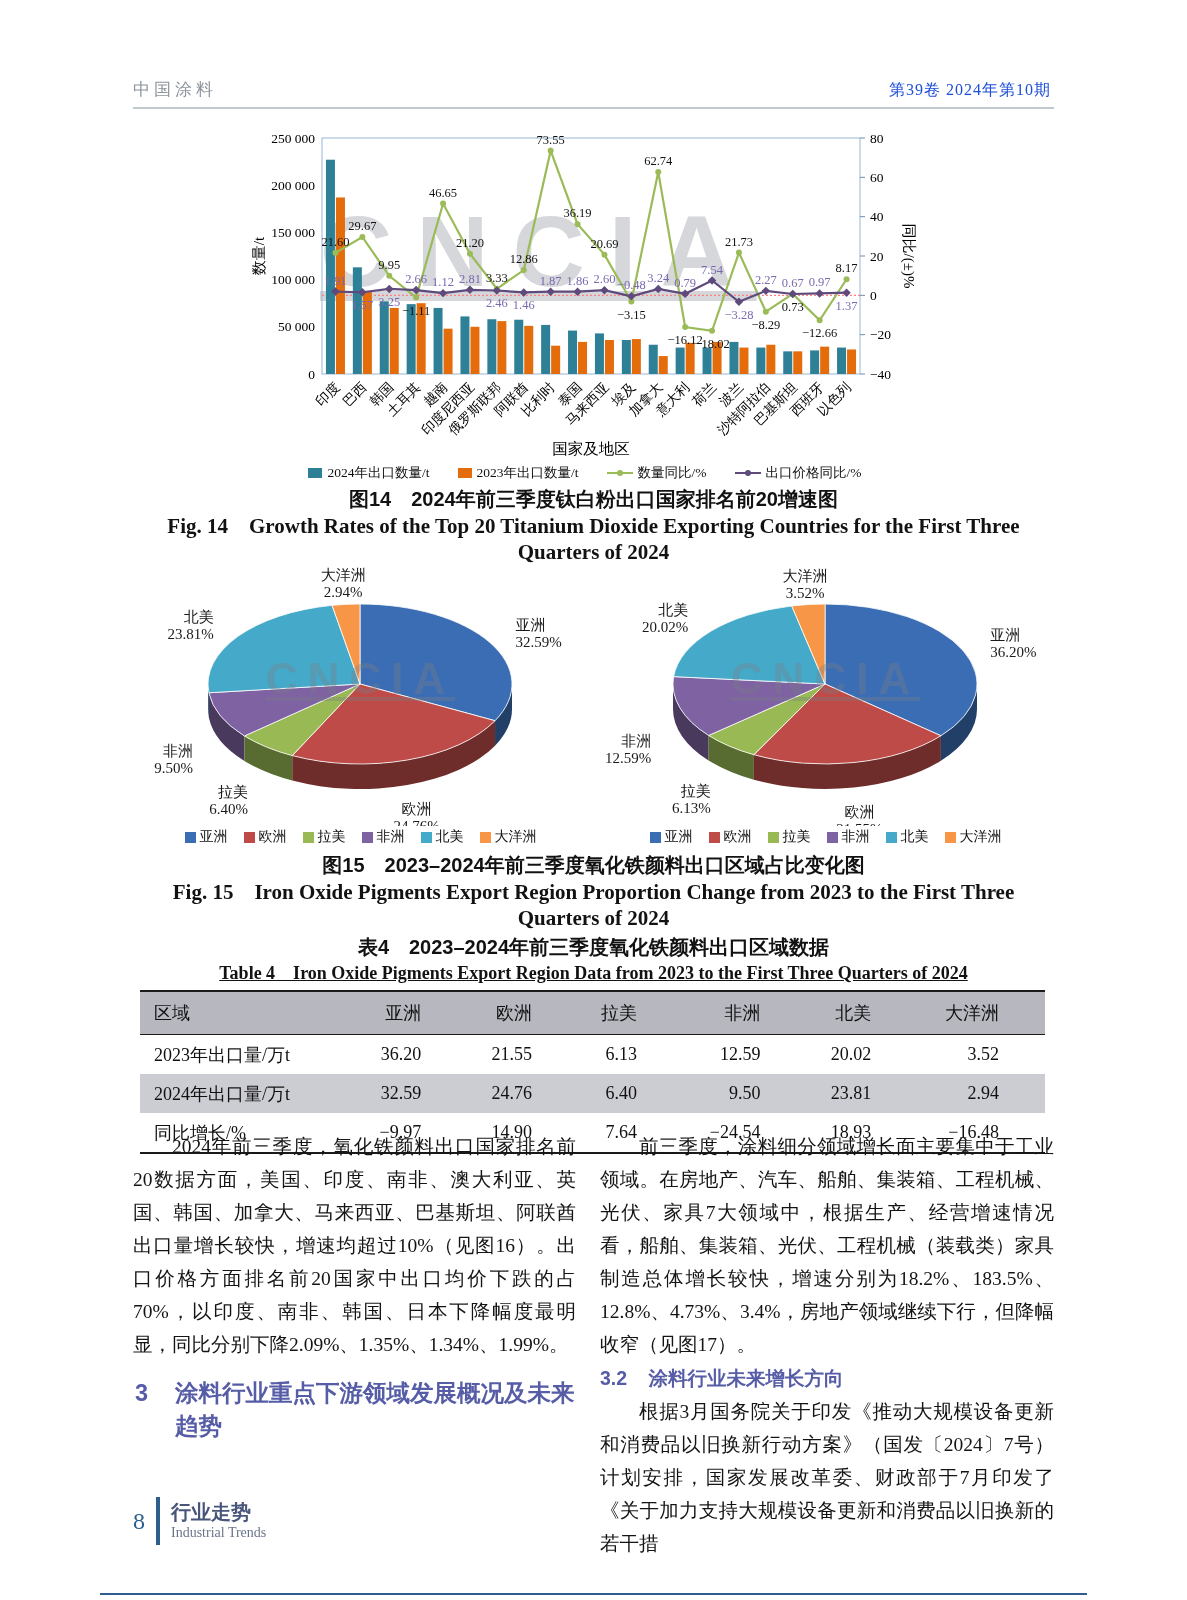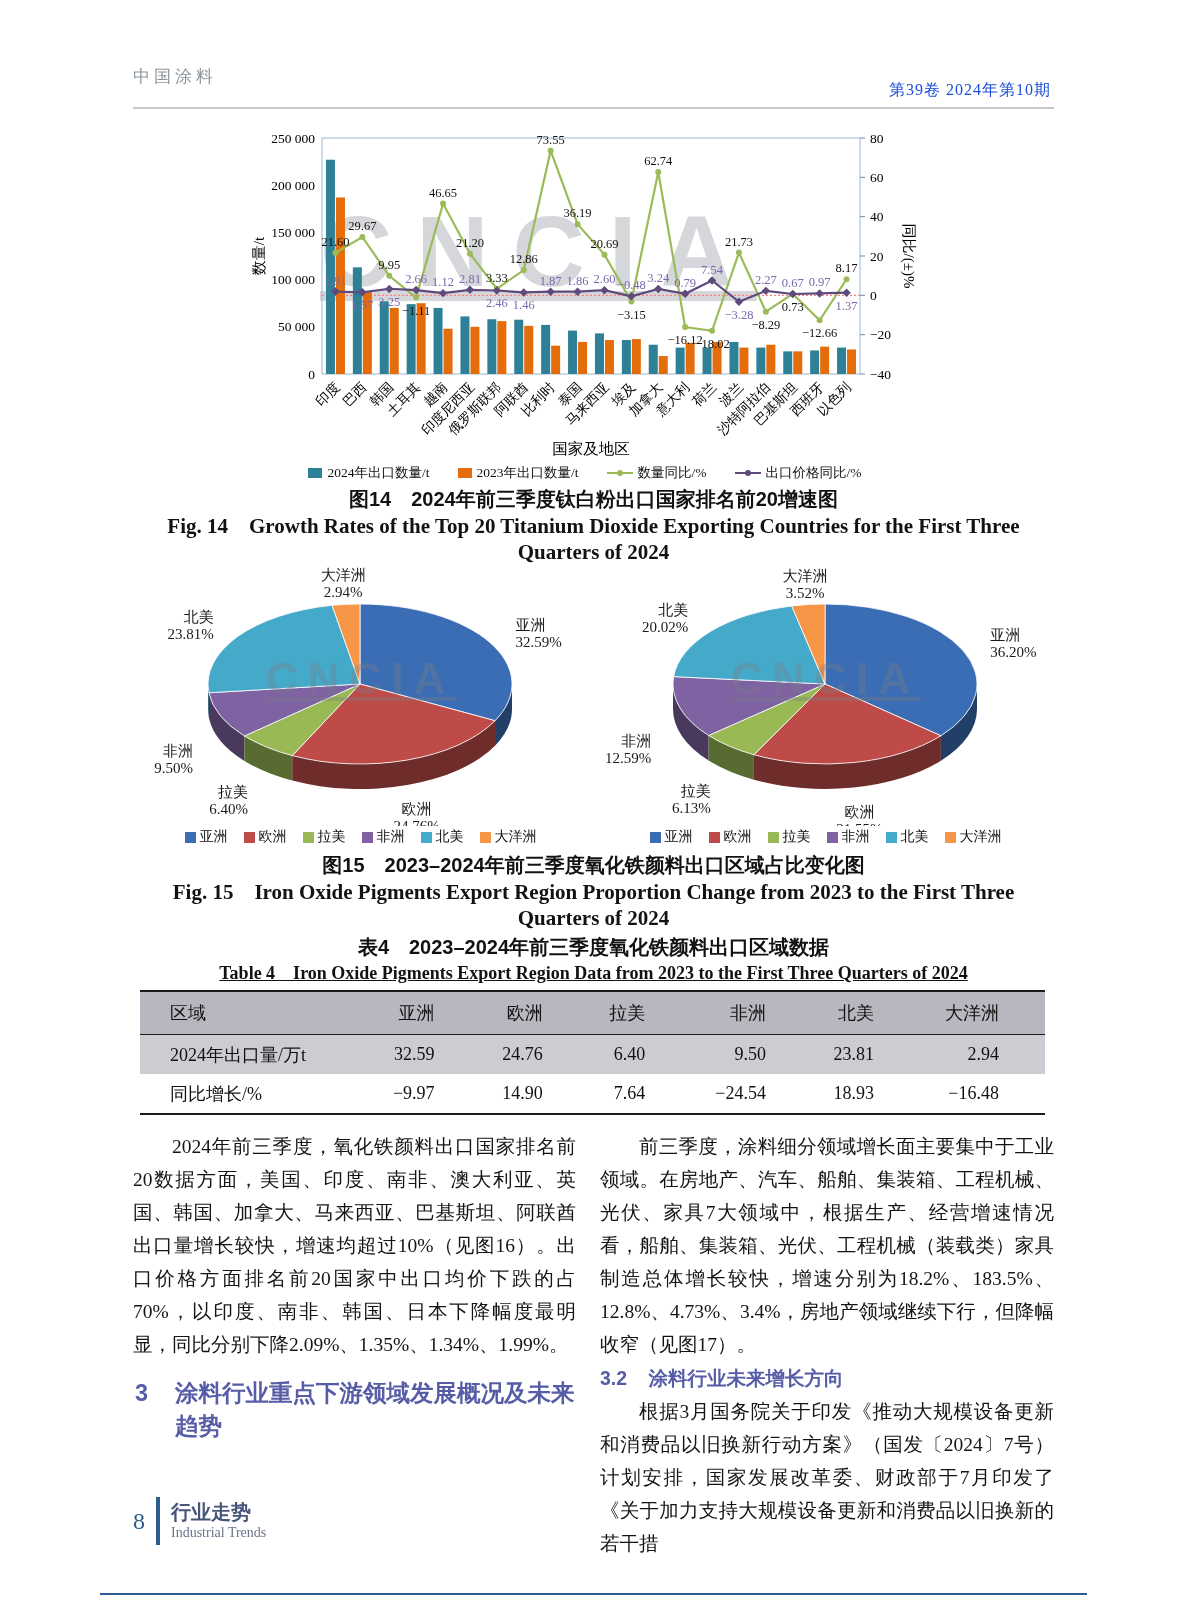--- a/index.html
+++ b/index.html
@@ -1,19 +1,19 @@
 <!DOCTYPE html>
 <html><head>
 <meta charset="utf-8">
 <style>
   html,body{margin:0;padding:0;background:#ffffff;}
   .page{position:relative;width:1187px;height:1600px;background:#fff;overflow:hidden;
         font-family:"Liberation Serif","DejaVu Serif",serif;color:#111;}
   
-  .hdr-left{position:absolute;top:65px;left:133px;font-size:17px;color:#8d949c;letter-spacing:4px;}
+  .hdr-left{position:absolute;top:78px;left:133px;font-size:17px;color:#8d949c;letter-spacing:4px;}
   .hdr-right{position:absolute;top:80px;right:136px;font-size:16px;color:#1d4ed8;letter-spacing:1px;}
   .hdr-rule{position:absolute;top:107px;left:133px;width:921px;height:2px;background:#c3c8cd;}
   
   .fig14{position:absolute;top:124px;left:240px;width:690px;}
   .fig14 svg{position:relative;z-index:1;display:block;}
   .wm{position:absolute;font-family:"Liberation Sans","DejaVu Sans",sans-serif;font-weight:bold;
       pointer-events:none;user-select:none;text-decoration:underline;}
   .wm14{top:70px;left:80px;font-size:100px;letter-spacing:24px;color:rgba(150,156,165,0.40);z-index:0;}
   .wmpie{top:96px;left:0;width:100%;text-align:center;font-size:44px;letter-spacing:10px;
          color:rgba(120,126,136,0.35);z-index:2;}
@@ -32,21 +32,21 @@
   .pie-block svg{position:relative;z-index:1;display:block;}
   .pie-legend{display:flex;justify-content:center;align-items:center;gap:16px;font-size:14px;
               position:relative;z-index:1;margin-top:2px;}
   .pie-legend .it{display:flex;align-items:center;gap:4px;}
   
   .table-wrap{position:absolute;top:990px;left:140px;width:905px;}
   table{width:100%;border-collapse:collapse;font-size:18px;border-top:2.5px solid #1a1a1a;border-bottom:2.5px solid #1a1a1a;}
   thead th{background:#b7b8bf;font-weight:normal;height:40px;border-bottom:1.5px solid #1a1a1a;}
   tbody td{height:37px;}
   tbody tr.shade td{background:#ccccd3;}
-  th:first-child,td:first-child{text-align:left;padding-left:30px;width:200px;}
+  th:first-child,td:first-child{text-align:left;padding-left:14px;width:200px;}
   th:not(:first-child),td:not(:first-child){text-align:right;padding-right:46px;}
   
   .body-col{position:absolute;top:1130px;font-size:19.5px;line-height:33px;text-align:justify;color:#141414;}
   .col-left{left:133px;width:443px;}
   .col-right{left:600px;width:454px;}
   .body-col p{margin:0;text-indent:2em;}
   .h3{position:relative;margin-top:16px;padding-left:42px;font-family:"Liberation Sans","DejaVu Sans",sans-serif;
       font-weight:bold;font-size:23.5px;line-height:33px;color:#565da6;text-align:left;}
   .h3 .num{position:absolute;left:2px;top:0;}
   .hsub{margin-top:12px;font-family:"Liberation Sans","DejaVu Sans",sans-serif;font-weight:bold;
@@ -383,20 +383,29 @@
             <th>区域</th>
             <th>亚洲</th>
             <th>欧洲</th>
             <th>拉美</th>
             <th>非洲</th>
             <th>北美</th>
             <th>大洋洲</th>
           </tr>
         </thead>
       <tbody>
+          <tr>
+            <td>2023年出口量/万t</td>
+            <td>36.20</td>
+            <td>21.55</td>
+            <td>6.13</td>
+            <td>12.59</td>
+            <td>20.02</td>
+            <td>3.52</td>
+          </tr>
           <tr class="shade">
             <td>2024年出口量/万t</td>
             <td>32.59</td>
             <td>24.76</td>
             <td>6.40</td>
             <td>9.50</td>
             <td>23.81</td>
             <td>2.94</td>
           </tr>
           <tr>

